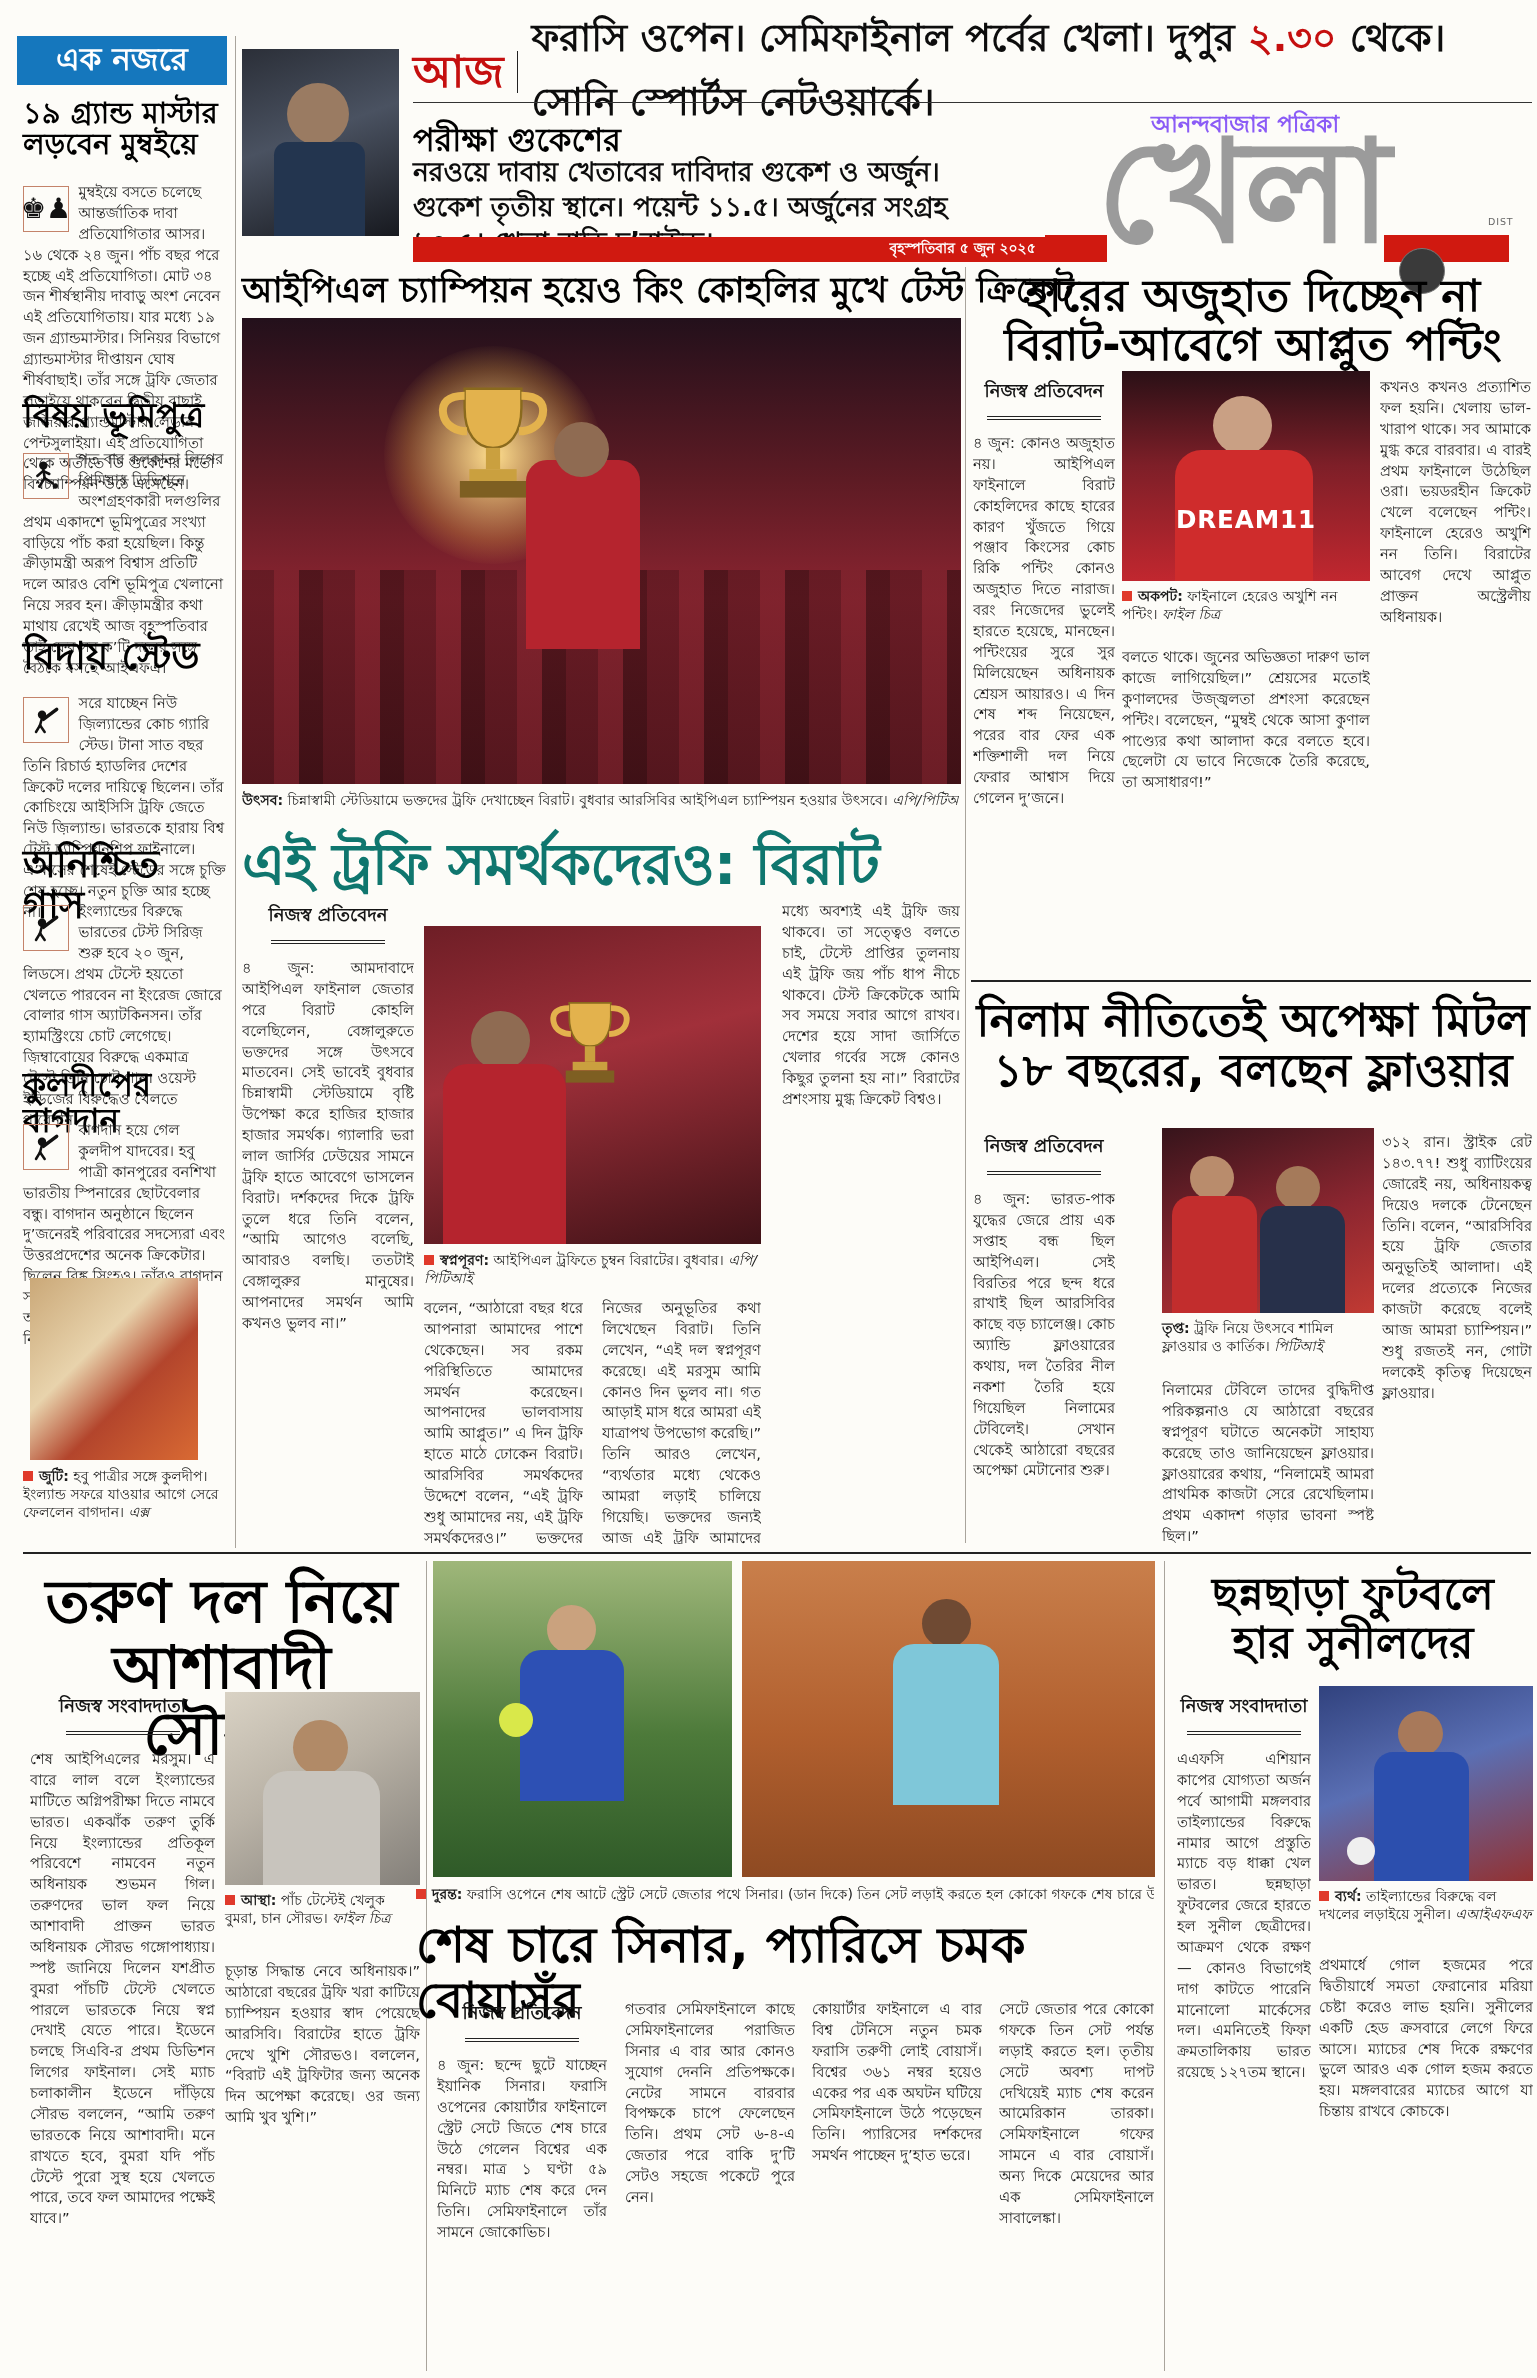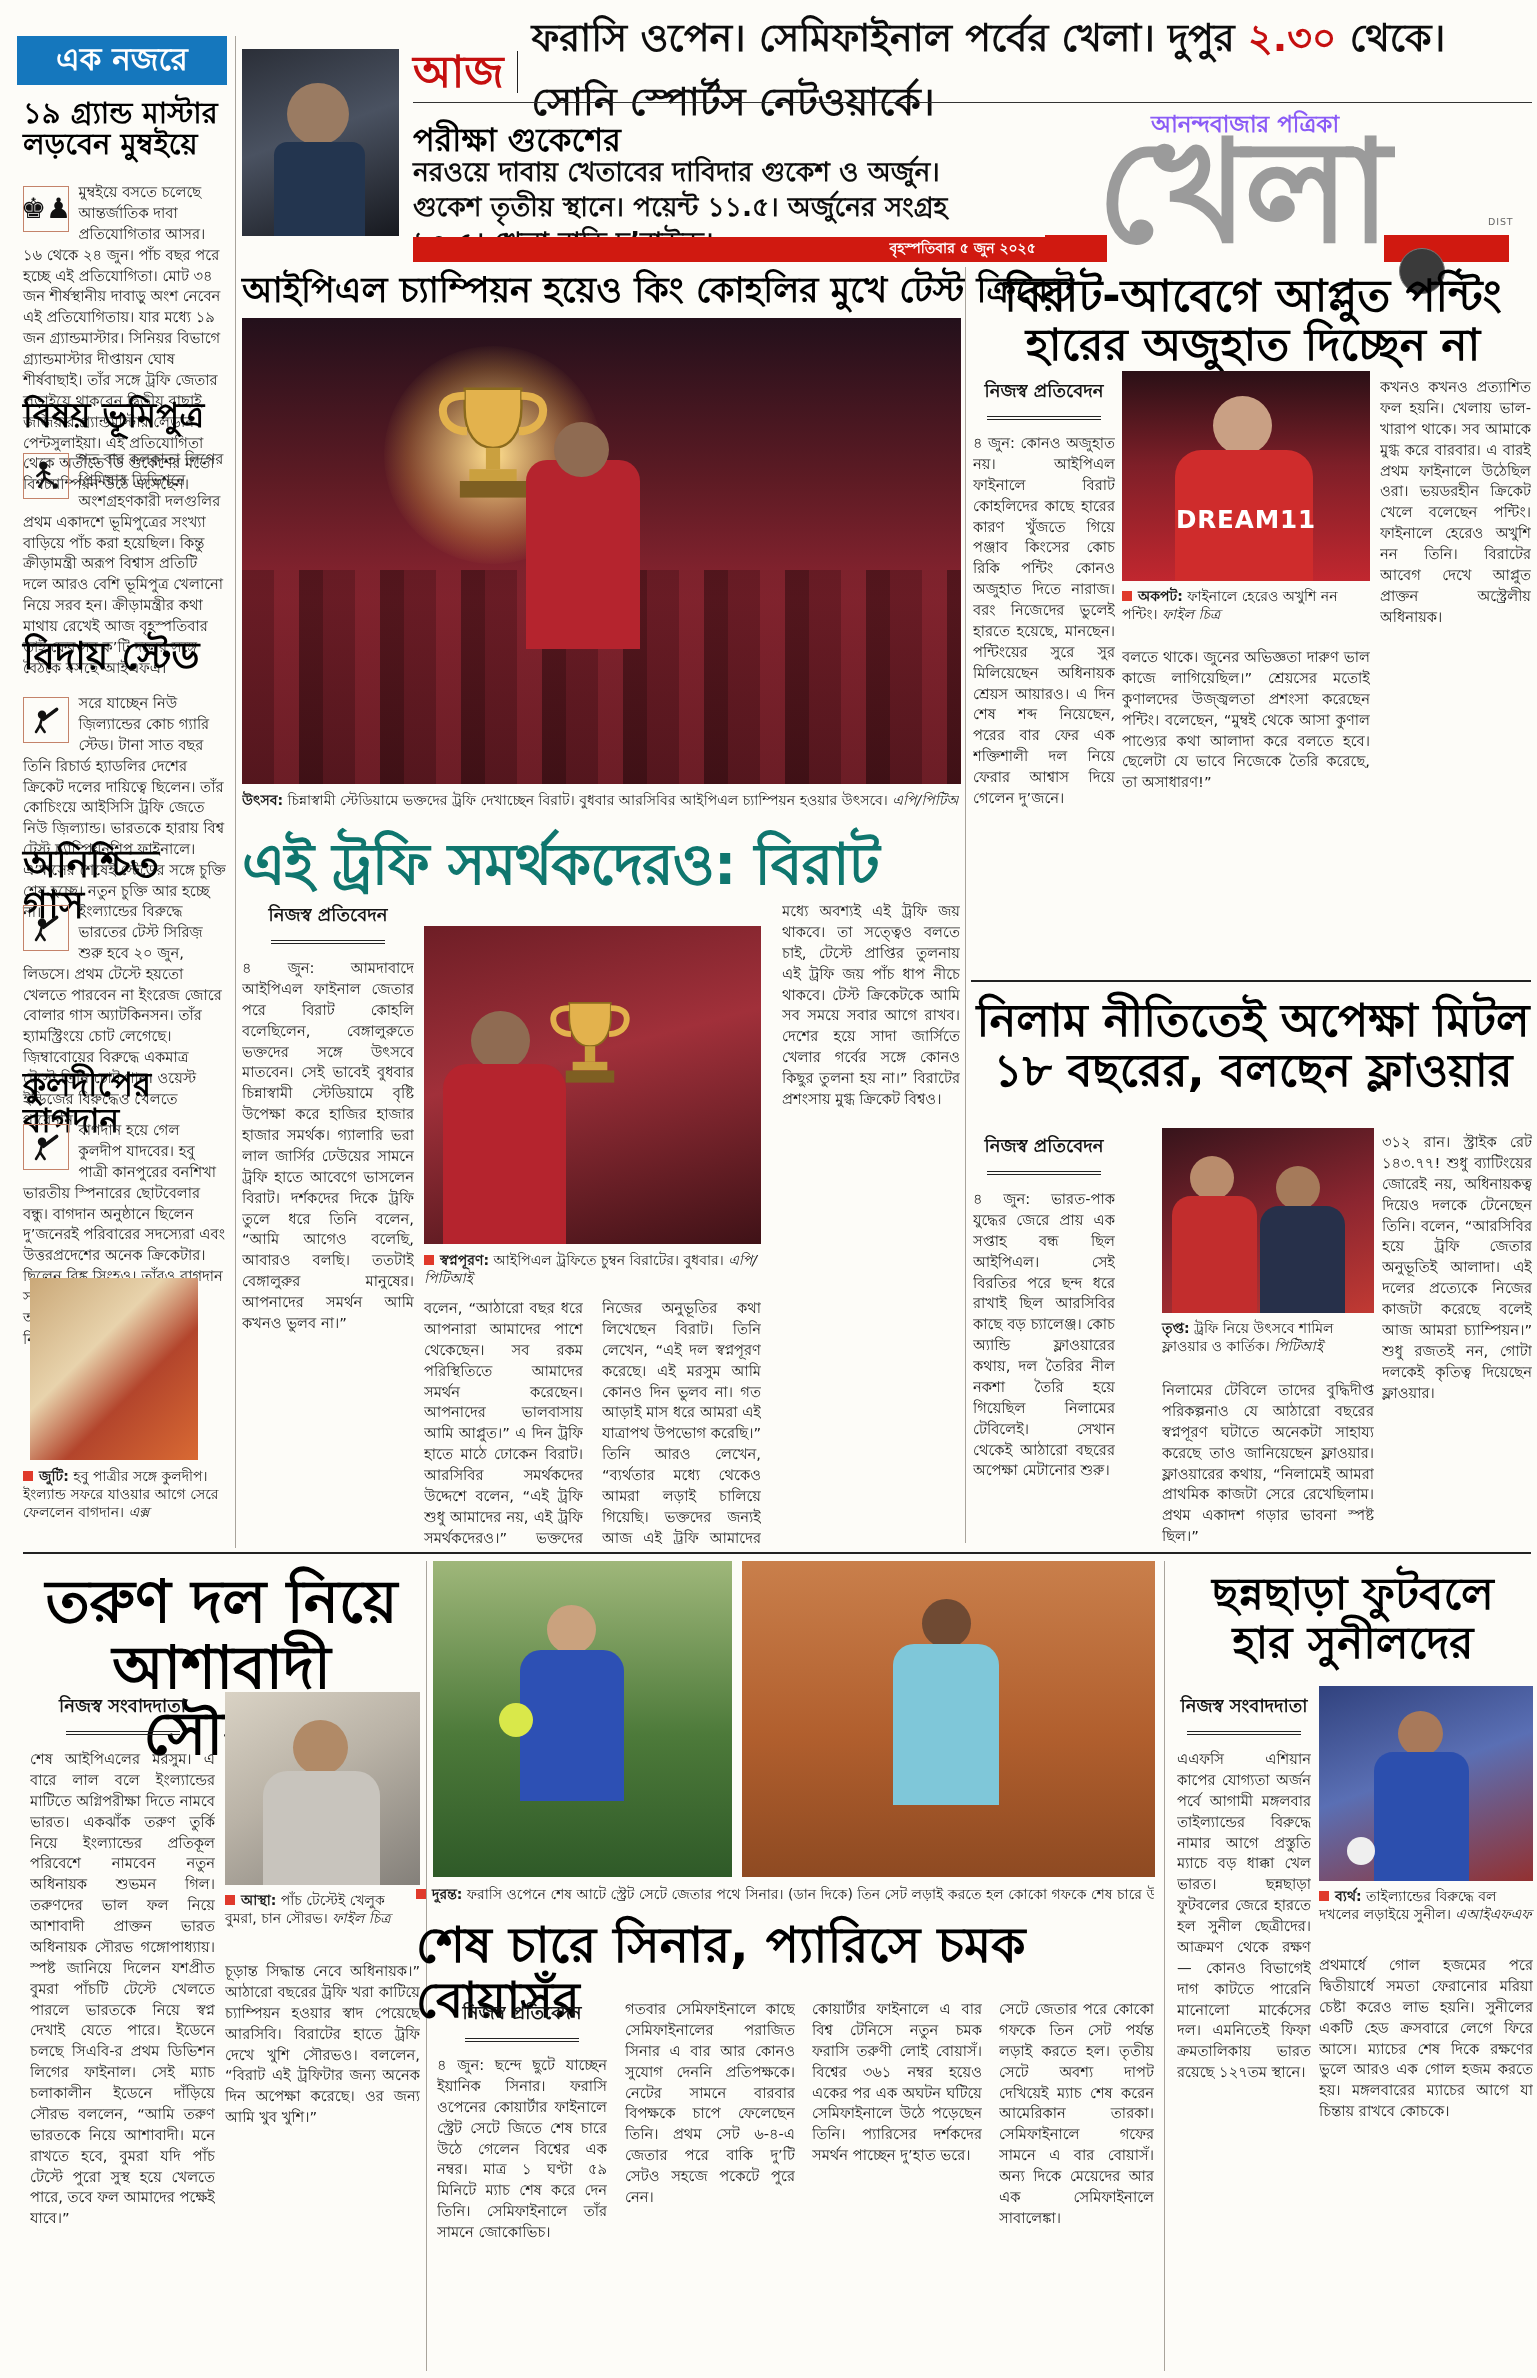--- a/index.html
+++ b/index.html
@@ -199,22 +199,22 @@
   <div class="abs caption" style="left:424px;top:1251px;width:337px;">
     <span class="sq"></span><b>স্বপ্নপূরণ:</b><span> আইপিএল ট্রফিতে চুম্বন বিরাটের। বুধবার। </span><span class="credit">এপি/পিটিআই</span>
   </div>
   <div class="abs body-text" style="left:424px;top:1298px;width:159px;height:246px;">বলেন, “আঠারো বছর ধরে আপনারা আমাদের পাশে থেকেছেন। সব রকম পরিস্থিতিতে আমাদের সমর্থন করেছেন। আপনাদের ভালবাসায় আমি আপ্লুত।” এ দিন ট্রফি হাতে মাঠে ঢোকেন বিরাট। আরসিবির সমর্থকদের উদ্দেশে বলেন, “এই ট্রফি শুধু আমাদের নয়, এই ট্রফি সমর্থকদেরও।” ভক্তদের উদ্দেশে হাত নাড়তে নাড়তে মাঠ ঘোরেন তিনি।</div>
   <div class="abs body-text" style="left:602px;top:1298px;width:159px;height:246px;">নিজের অনুভূতির কথা লিখেছেন বিরাট। তিনি লেখেন, “এই দল স্বপ্নপূরণ করেছে। এই মরসুম আমি কোনও দিন ভুলব না। গত আড়াই মাস ধরে আমরা এই যাত্রাপথ উপভোগ করেছি।” তিনি আরও লেখেন, “ব্যর্থতার মধ্যে থেকেও আমরা লড়াই চালিয়ে গিয়েছি। ভক্তদের জন্যই আজ এই ট্রফি আমাদের হাতে।”</div>
   <div class="abs body-text" style="left:782px;top:901px;width:178px;height:644px;">মধ্যে অবশ্যই এই ট্রফি জয় থাকবে। তা সত্ত্বেও বলতে চাই, টেস্টে প্রাপ্তির তুলনায় এই ট্রফি জয় পাঁচ ধাপ নীচে থাকবে। টেস্ট ক্রিকেটকে আমি সব সময়ে সবার আগে রাখব। দেশের হয়ে সাদা জার্সিতে খেলার গর্বের সঙ্গে কোনও কিছুর তুলনা হয় না।” বিরাটের প্রশংসায় মুগ্ধ ক্রিকেট বিশ্বও।</div>
 
   <div class="vrule" style="left:965px;top:267px;height:1276px;"></div>
 
   <div class="abs sec-head" style="left:971px;top:271px;width:564px;font-size:44px;">
-    <div>বিরাট-আবেগে আপ্লুত পন্টিং</div>
-      <div>হারের অজুহাত দিচ্ছেন না</div>
+    <div>হারের অজুহাত দিচ্ছেন না</div>
+      <div>বিরাট-আবেগে আপ্লুত পন্টিং</div>
   </div>
 
   <div class="abs byline" style="left:973px;top:377px;width:142px;">
     <span>নিজস্ব প্রতিবেদন</span><div class="rule"></div>
   </div>
   <div class="abs body-text" style="left:973px;top:433px;width:142px;height:541px;">৪ জুন: কোনও অজুহাত নয়। আইপিএল ফাইনালে বিরাট কোহলিদের কাছে হারের কারণ খুঁজতে গিয়ে পঞ্জাব কিংসের কোচ রিকি পন্টিং কোনও অজুহাত দিতে নারাজ। বরং নিজেদের ভুলেই হারতে হয়েছে, মানছেন। পন্টিংয়ের সুরে সুর মিলিয়েছেন অধিনায়ক শ্রেয়স আয়ারও। এ দিন শেষ শব্দ নিয়েছেন, পরের বার ফের এক শক্তিশালী দল নিয়ে ফেরার আশ্বাস দিয়ে গেলেন দু’জনে।</div>
 
   <div class="photo" style="left:1122px;top:371px;width:248px;height:210px;
        background:linear-gradient(180deg,#2a1016 0%,#7e1f28 45%,#c1272f 100%);">
     <div style="position:absolute;left:91px;top:24.6px;width:59px;height:59px;border-radius:50%;background:#c9a084;"></div>

